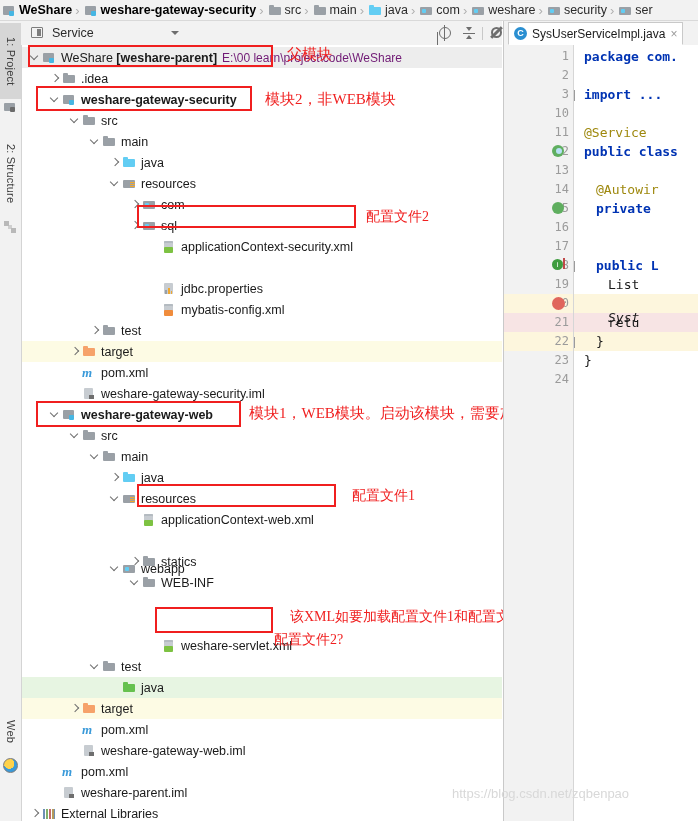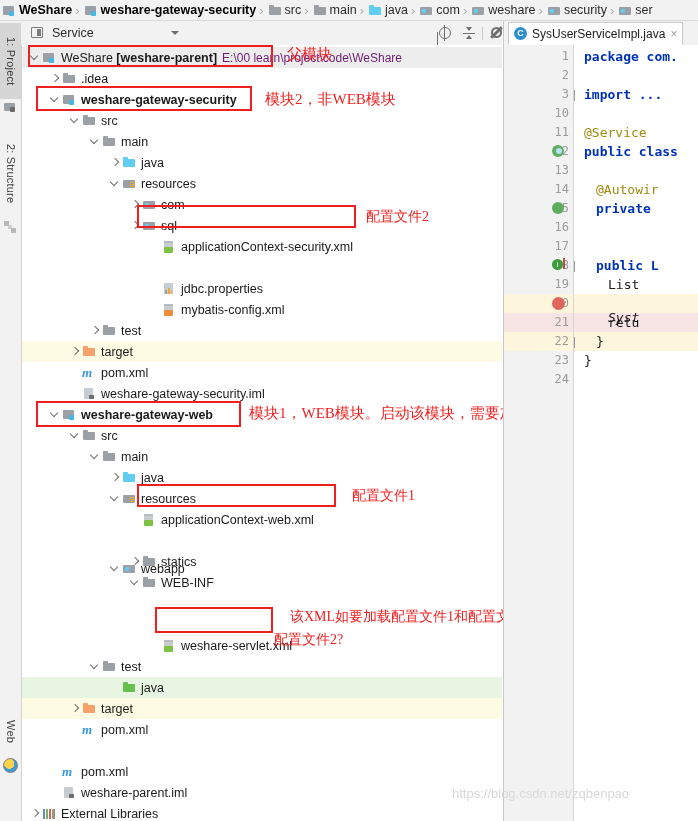--- a/index.html
+++ b/index.html
@@ -400,20 +400,25 @@
     </div>
     <div class="row hl-yellow" style="top: 653px; padding-left: 46px;">
       <span class="tw r"></span>
       <span class="fi folder-orange"></span>
       <span class="lbl">target</span>
     </div>
     <div class="row" style="top: 674px; padding-left: 46px;">
       <span class="tw"></span>
       <span class="fi maven">m</span>
       <span class="lbl">pom.xml</span>
+    </div>
+    <div class="row" style="top: 695px; padding-left: 46px;">
+      <span class="tw"></span>
+      <span class="fi iml"></span>
+      <span class="lbl">weshare-gateway-web.iml</span>
     </div>
     <div class="row" style="top: 716px; padding-left: 26px;">
       <span class="tw"></span>
       <span class="fi maven">m</span>
       <span class="lbl">pom.xml</span>
     </div>
     <div class="row" style="top: 737px; padding-left: 26px;">
       <span class="tw"></span>
       <span class="fi iml"></span>
       <span class="lbl">weshare-parent.iml</span>

